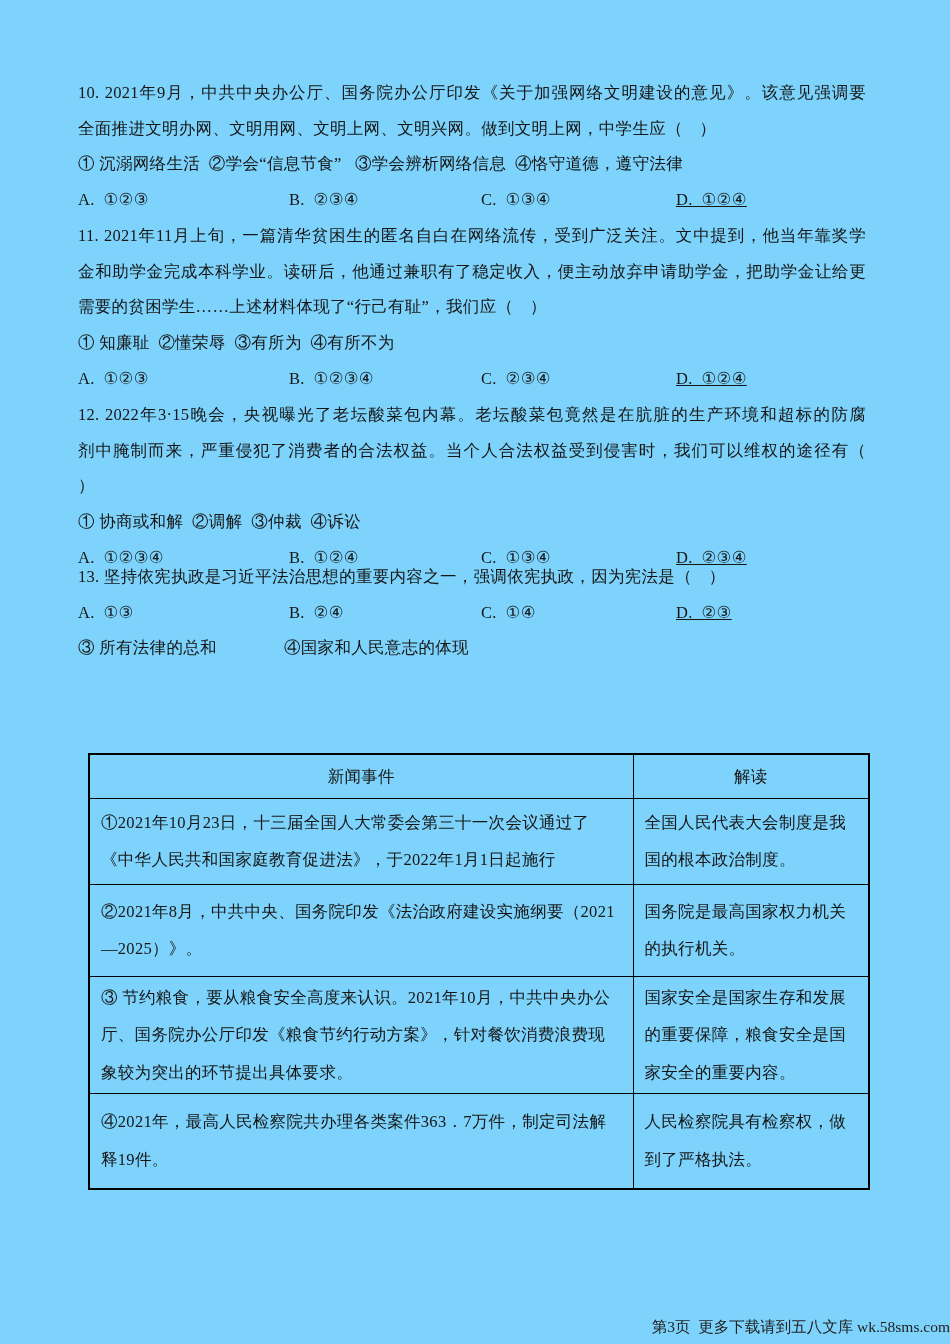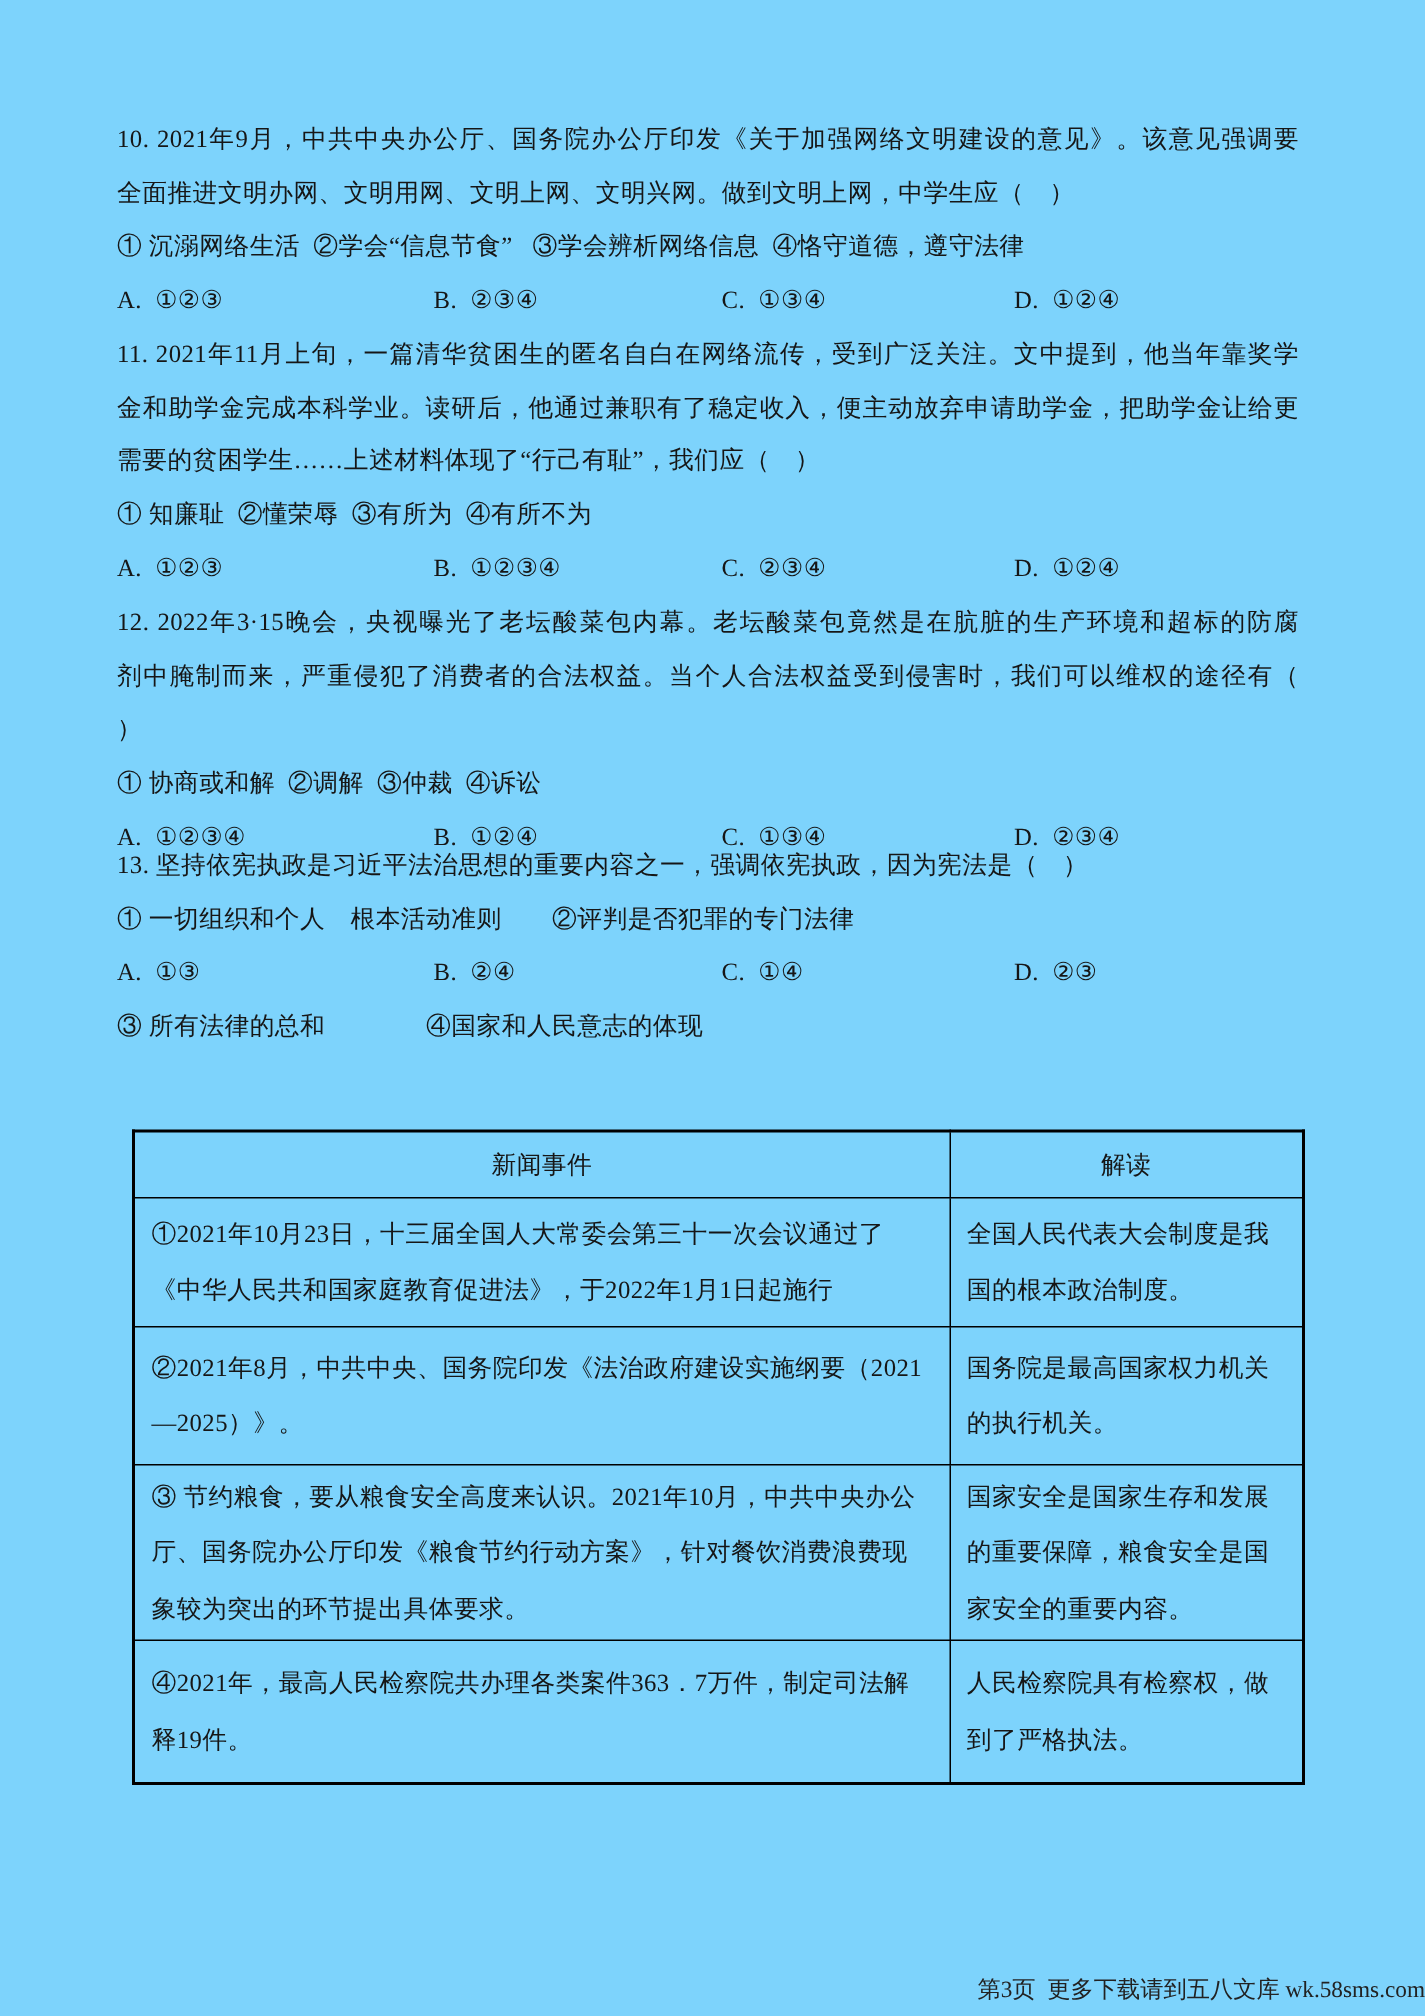--- a/index.html
+++ b/index.html
@@ -22,21 +22,21 @@
     white-space:normal;
     text-align:justify;
     text-align-last:justify;
     overflow:hidden;
   }
   .choices { position:relative; }
   .choice { position:absolute; top:0; white-space:pre; }
   .c-a { left:0; }
   .c-b { left:211px; }
   .c-c { left:403px; }
-  .c-d { left:598px; }
+  .c-d { left:598px;text-decoration:underline; }
 
   table.t14 {
     position:absolute; left:88px; top:753px;
     width:780px;
     border-collapse:collapse;
     table-layout:fixed;
     border:2px solid #000;
     font-size:16.5px;
   }
   .t14 td, .t14 th {
@@ -103,21 +103,20 @@
     <div class="line choices">
       <span class="choice c-a">A.  ①②③④</span>
       <span class="choice c-b">B.  ①②④</span>
       <span class="choice c-c">C.  ①③④</span>
       <span class="choice c-d">D.  ②③④</span>
     </div>
   </section>
 
   <section class="q" style="top:559px">
     <div class="line">13. 坚持依宪执政是习近平法治思想的重要内容之一，强调依宪执政，因为宪法是（　）</div>
-    <div class="line">① 一切组织和个人　根本活动准则　　②评判是否犯罪的专门法律</div>
     <div class="line choices">
       <span class="choice c-a">A.  ①③</span>
       <span class="choice c-b">B.  ②④</span>
       <span class="choice c-c">C.  ①④</span>
       <span class="choice c-d">D.  ②③</span>
     </div>
     <div class="line">③ 所有法律的总和　　　　④国家和人民意志的体现</div>
   </section>
 
 

